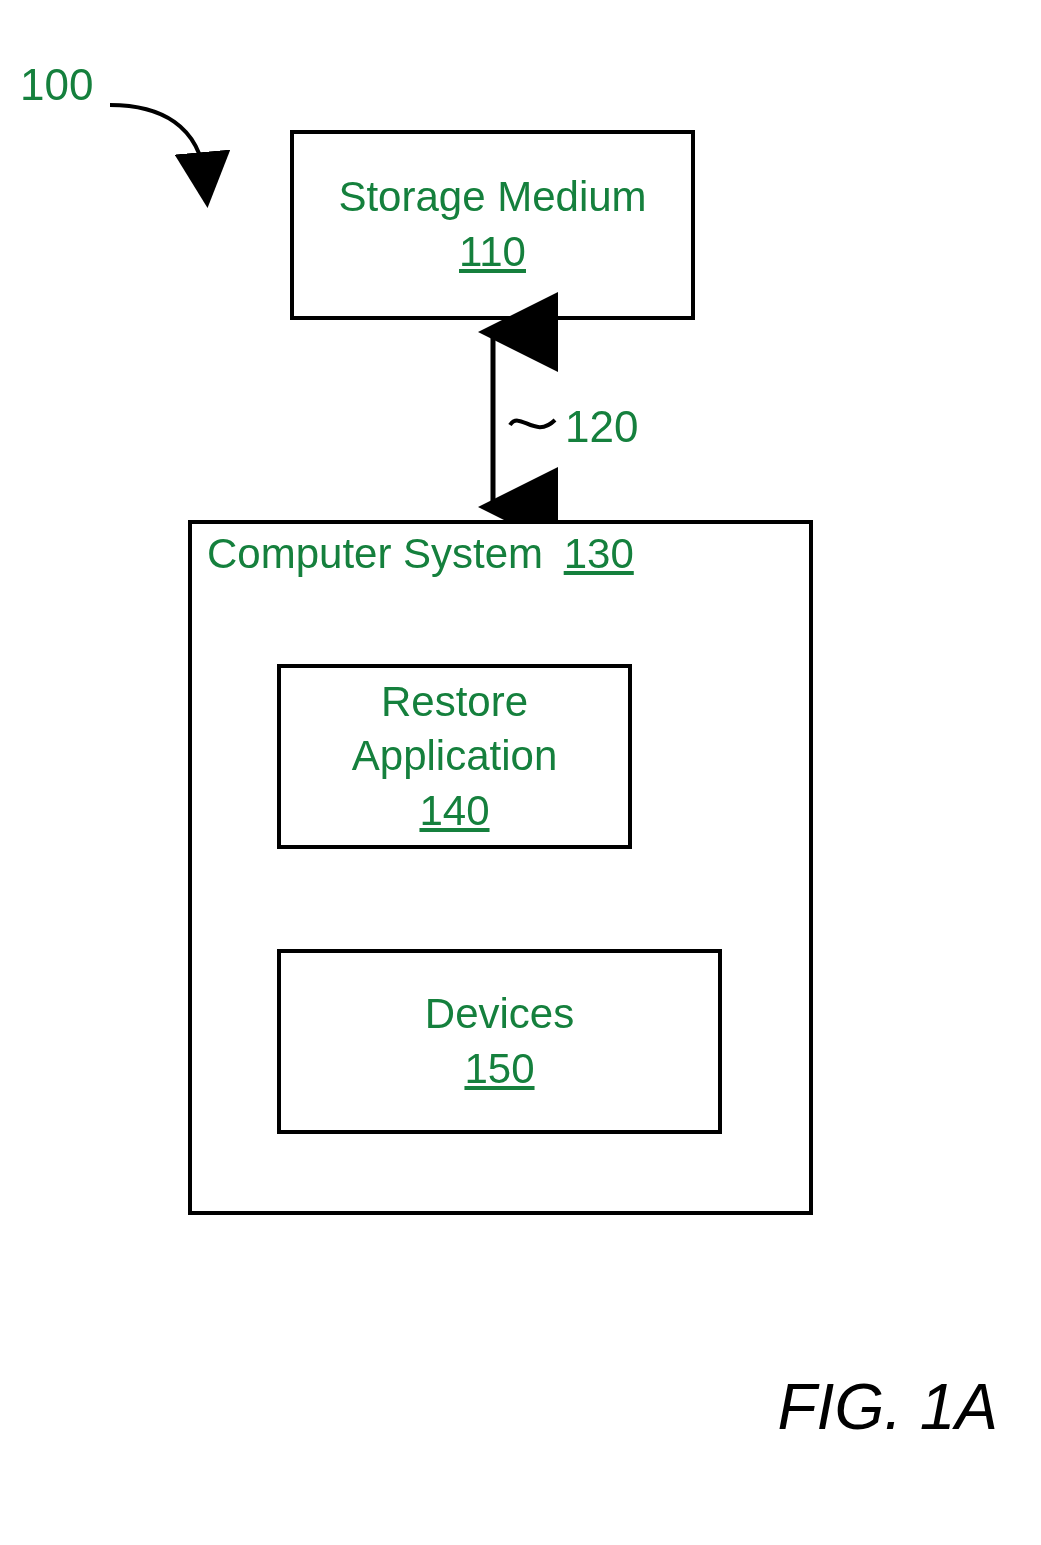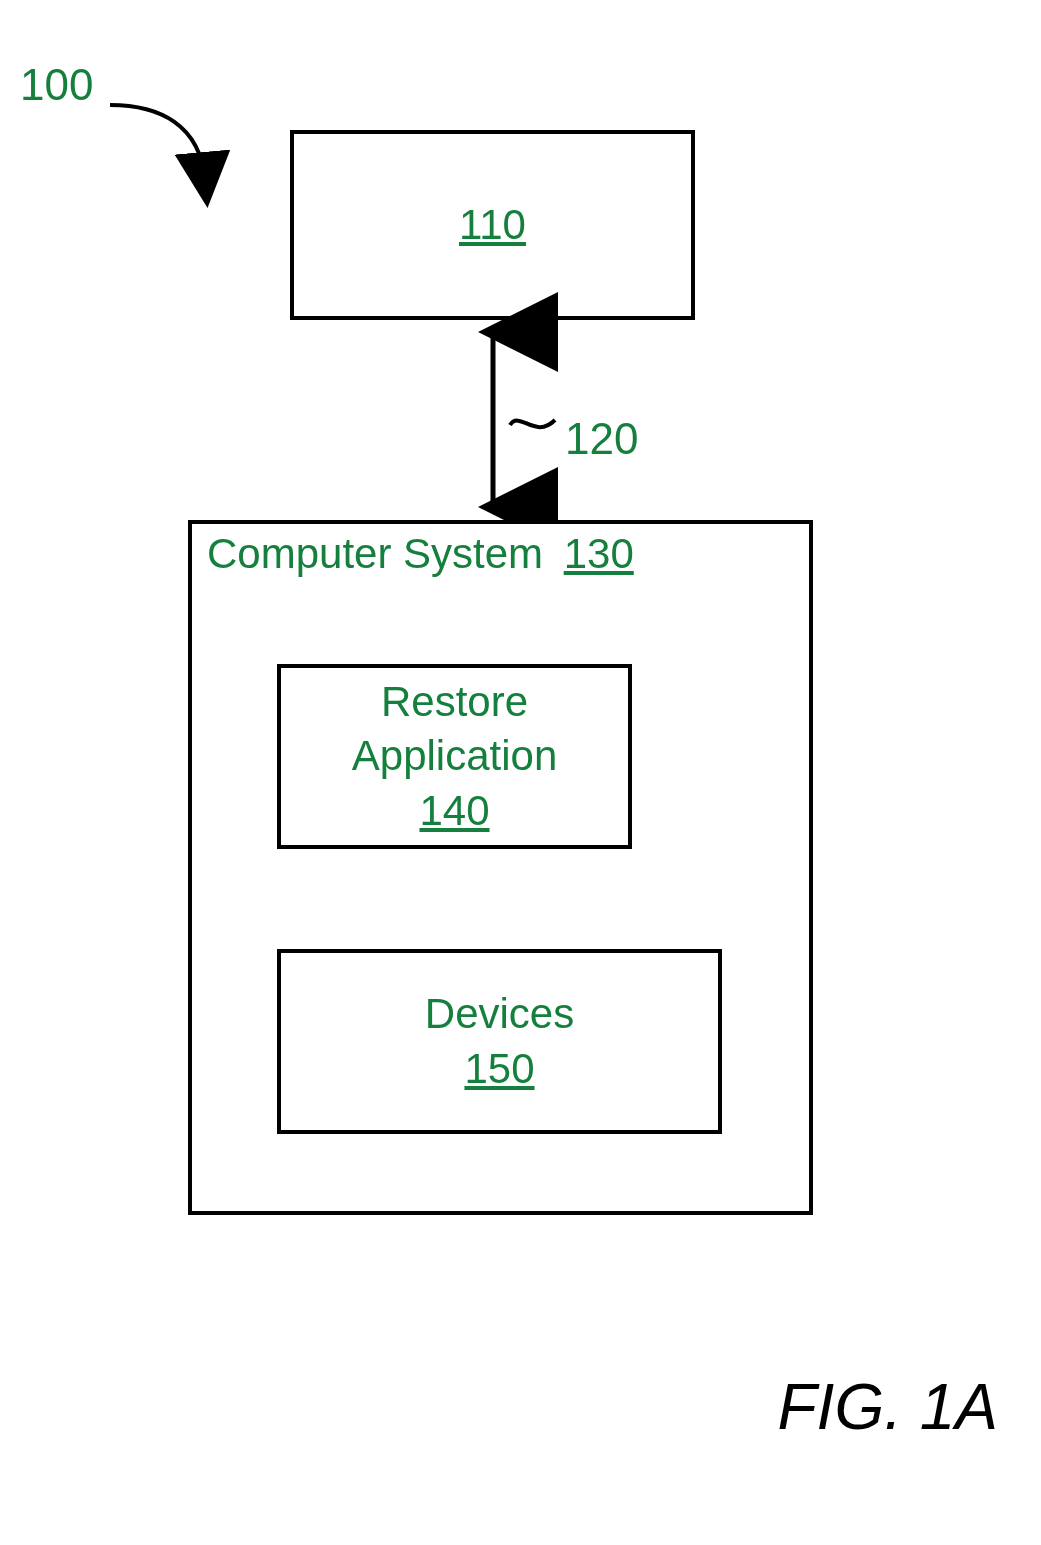--- a/index.html
+++ b/index.html
@@ -44,40 +44,41 @@
   <defs>
     <marker id="ah1" markerWidth="14" markerHeight="14" refX="7" refY="7" orient="auto">
       <path d="M0,0 L14,7 L0,14 Z" fill="#000"></path>
     </marker>
   </defs>
   <path d="M10,10 C 60,10 100,30 105,85" stroke="#000" stroke-width="4" fill="none" marker-end="url(#ah1)"></path>
 </svg>
 
 <div class="box" style="left:290px; top:130px; width:405px; height:190px;">
   <div class="box-inner">
+    <span class="label">Storage Medium</span>
     <span class="label num">110</span>
   </div>
 </div>
 
 <svg style="left:478px; top:320px; width:30px; height:200px;">
   <defs>
     <marker id="ahUp" markerWidth="16" markerHeight="16" refX="8" refY="3" orient="auto-start-reverse">
       <path d="M0,16 L8,0 L16,16 Z" fill="#000"></path>
     </marker>
     <marker id="ahDown" markerWidth="16" markerHeight="16" refX="8" refY="13" orient="auto">
       <path d="M0,0 L8,16 L16,0 Z" fill="#000"></path>
     </marker>
   </defs>
   <line x1="15" y1="12" x2="15" y2="187" stroke="#000" stroke-width="5" marker-start="url(#ahUp)" marker-end="url(#ahDown)"></line>
 </svg>
 
 <svg style="left:505px; top:400px; width:60px; height:40px;">
   <path d="M5,25 C 15,10 30,40 50,20" stroke="#000" stroke-width="4" fill="none"></path>
 </svg>
-<div class="label" style="position:absolute; left:565px; top:414px; font-size:44px;">120</div>
+<div class="label" style="position:absolute; left:565px; top:402px; font-size:44px;">120</div>
 
 <div class="box" style="left:188px; top:520px; width:625px; height:695px;">
 
   <div style="position:absolute; left:15px; top:6px; text-align:left;">
     <span class="label">Computer System</span>
     <span class="label">&nbsp;</span>
     <span class="label num">130</span>
   </div>
 
   <div class="box" style="left:85px; top:140px; width:355px; height:185px;">

